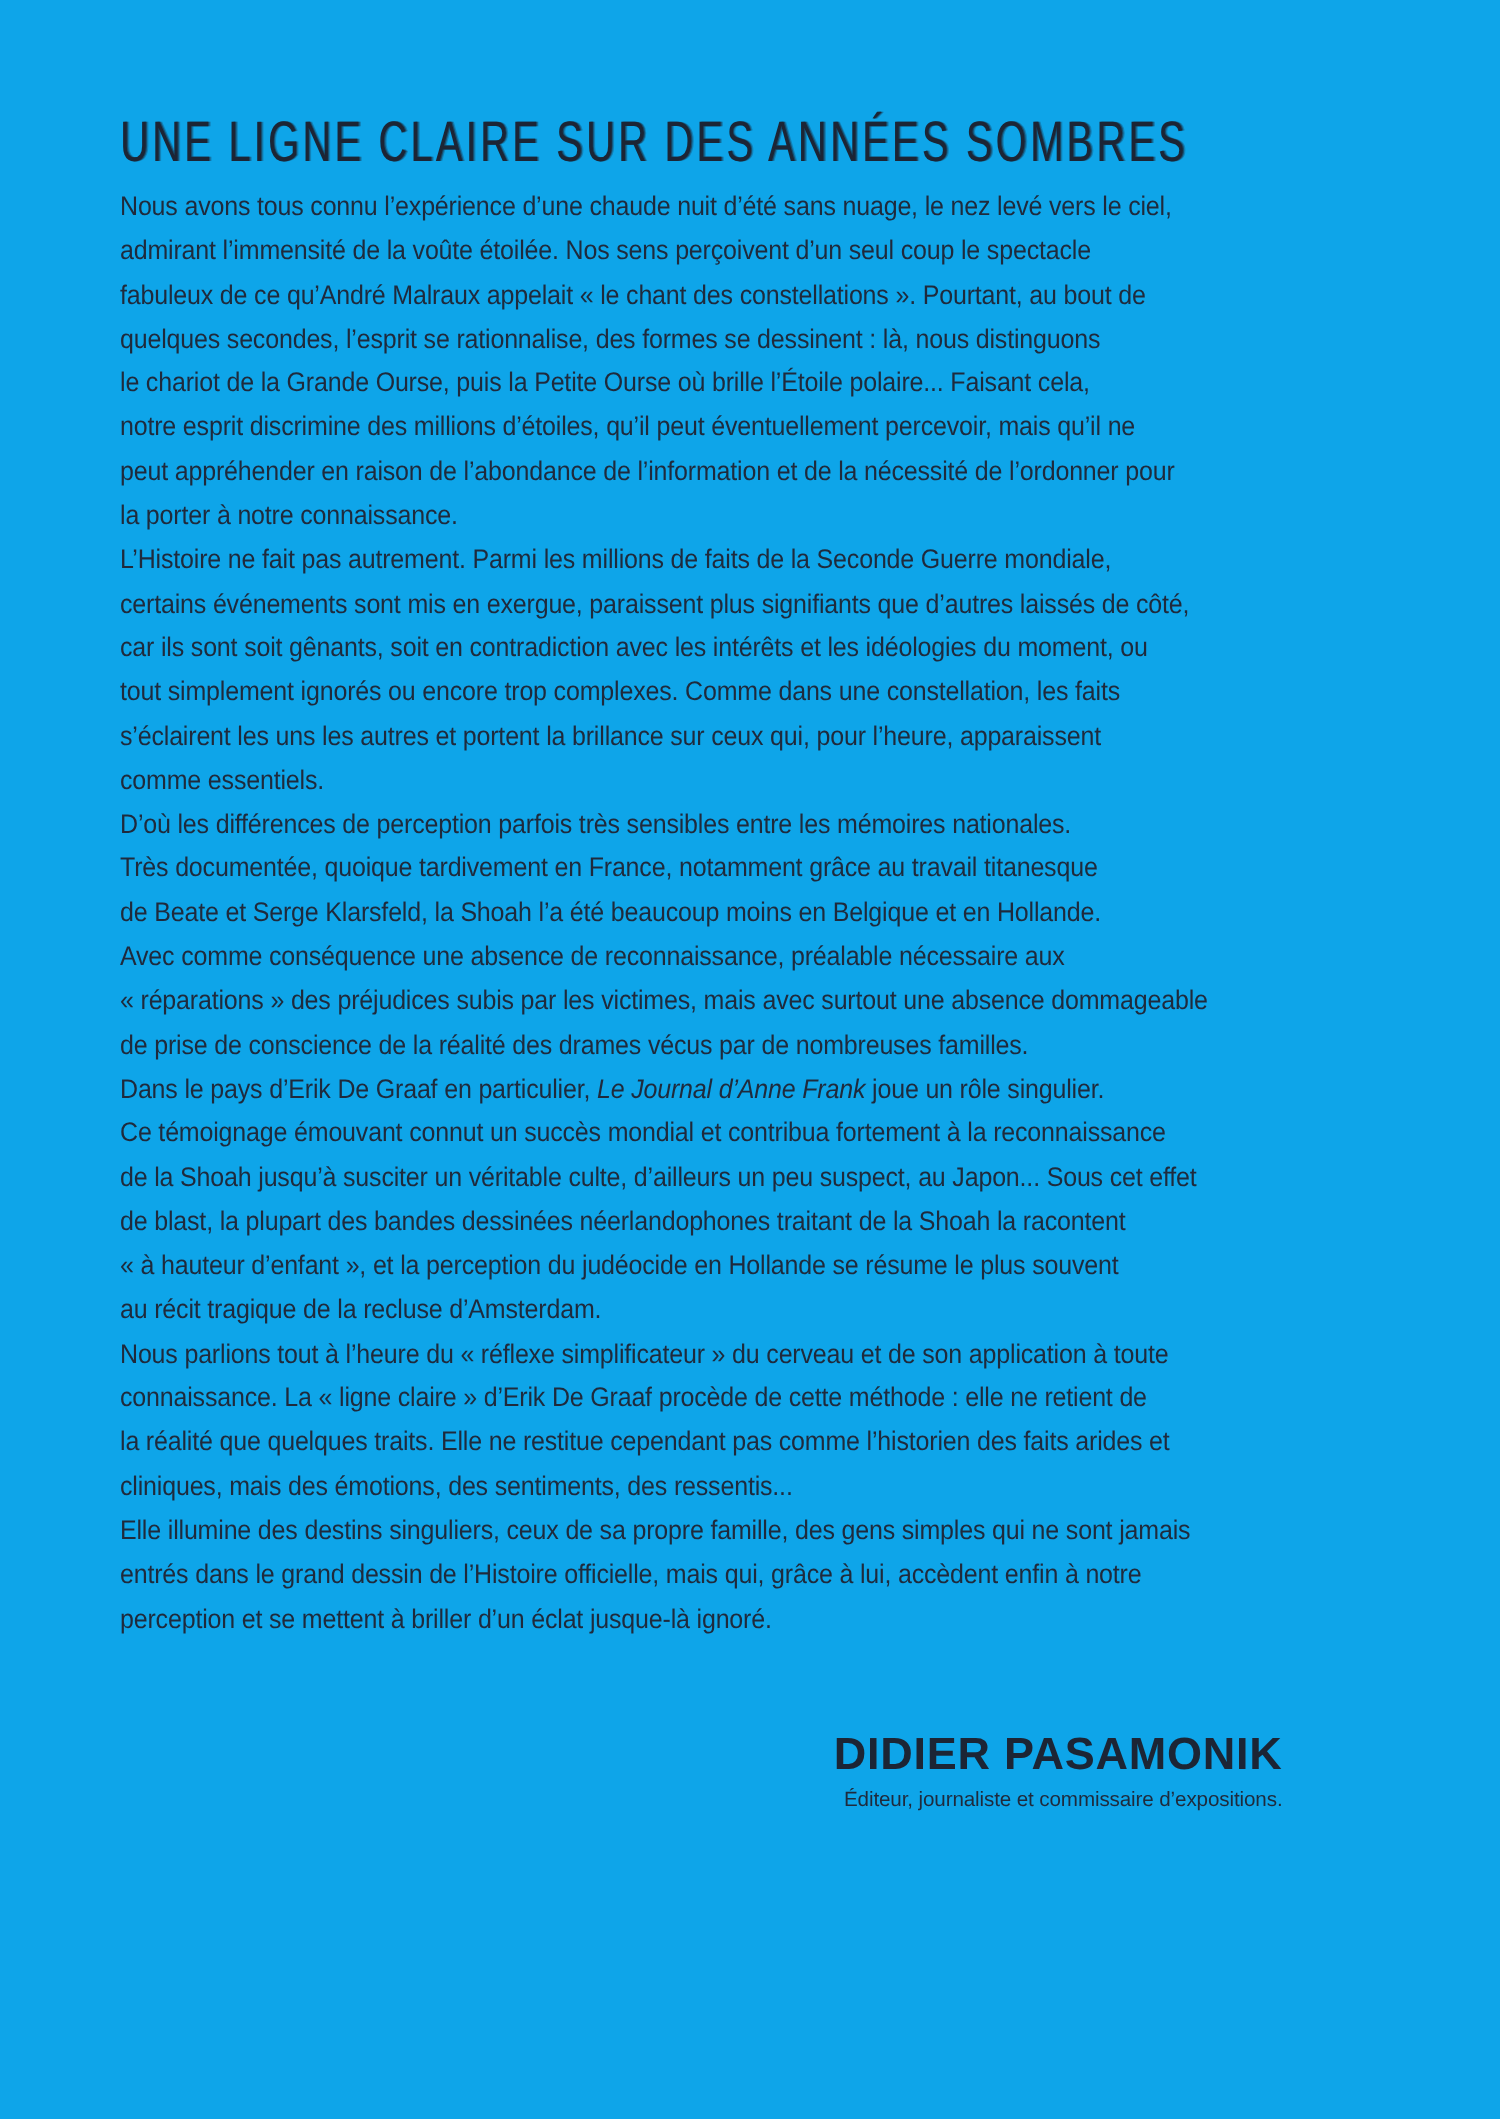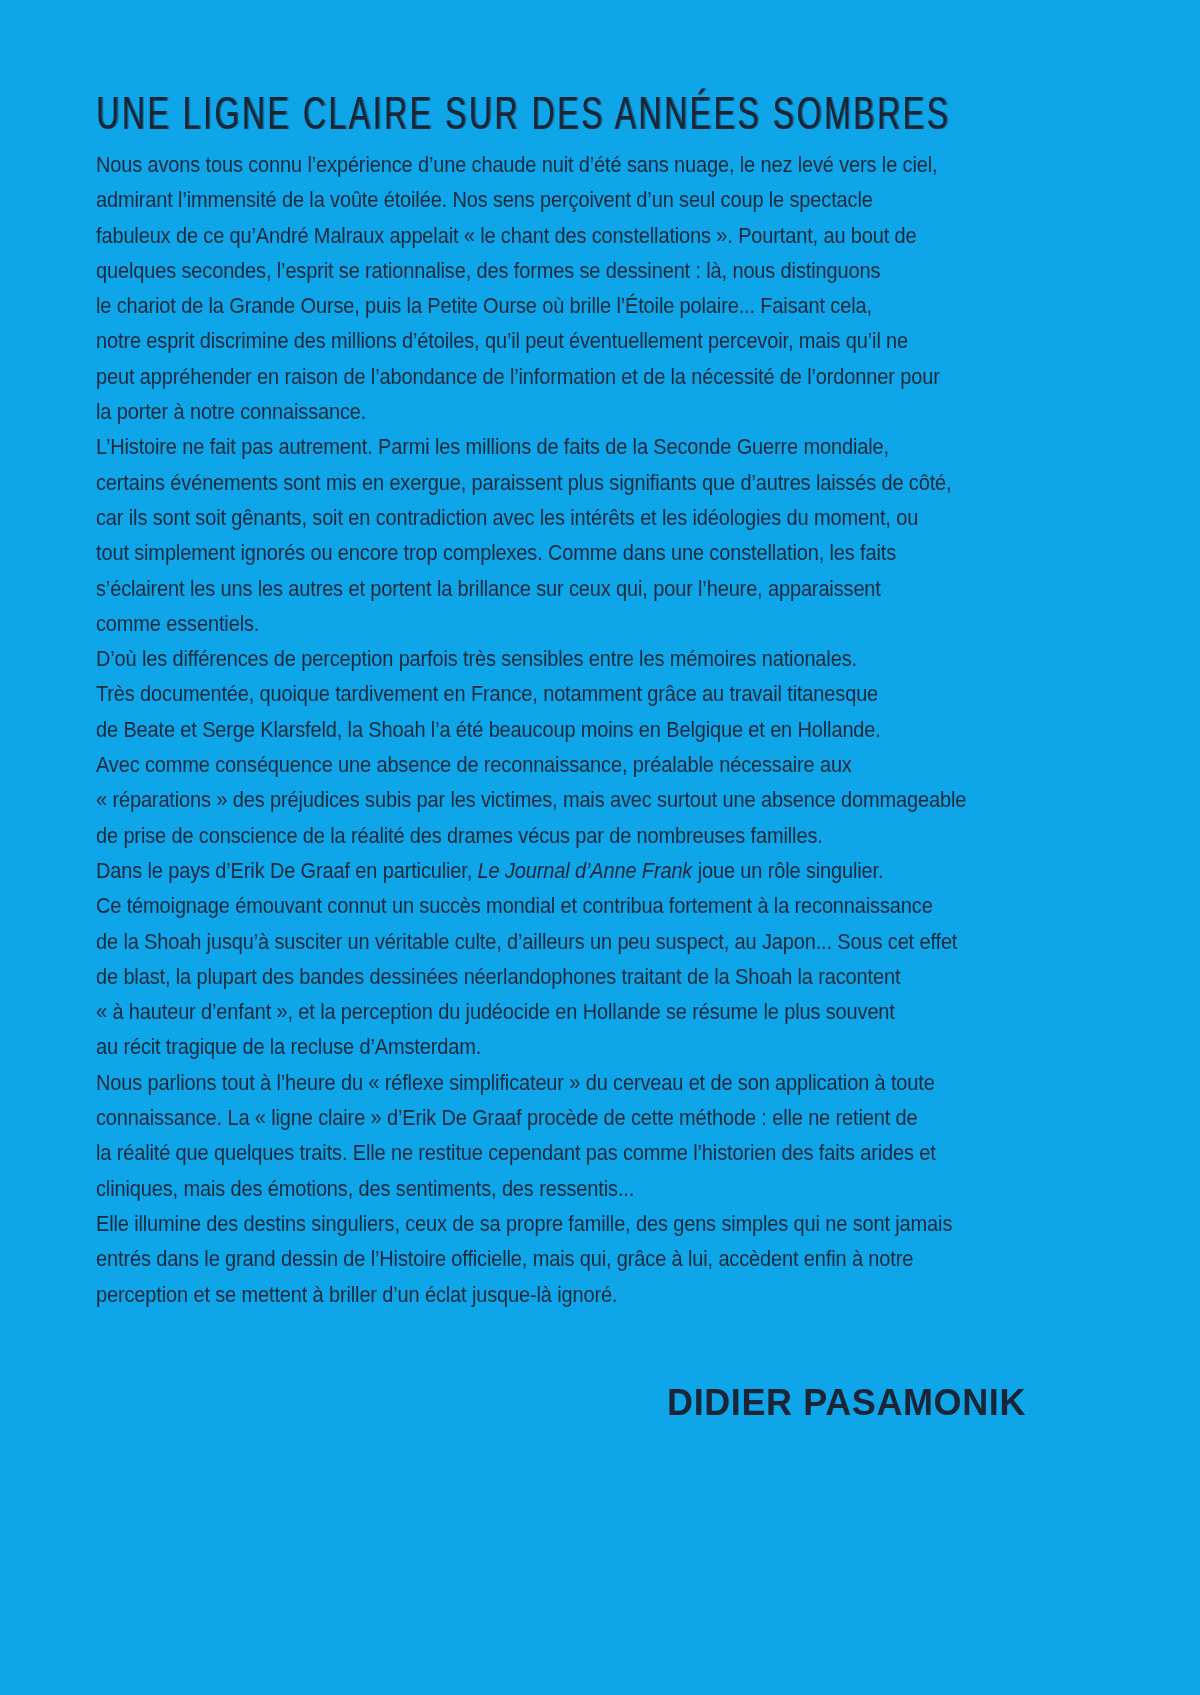--- a/index.html
+++ b/index.html
@@ -161,15 +161,16 @@
         <span class="line">Elle illumine des destins singuliers, ceux de sa propre famille, des gens simples qui ne sont jamais</span>
         <span class="line">entrés dans le grand dessin de l’Histoire officielle, mais qui, grâce à lui, accèdent enfin à notre</span>
         <span class="line">perception et se mettent à briller d’un éclat jusque-là ignoré.</span>
       </p>
 
     </div>
   </div>
 
   <div class="signature">
     <div class="sig-name">DIDIER PASAMONIK</div>
+    <div class="sig-role">Éditeur, journaliste et commissaire d’expositions.</div>
   </div>
 
 </div>
 
 </body></html>

